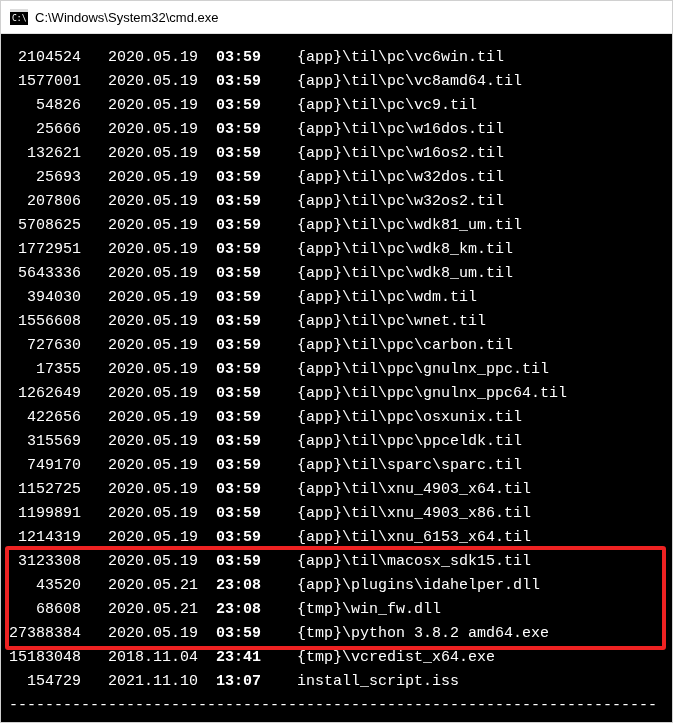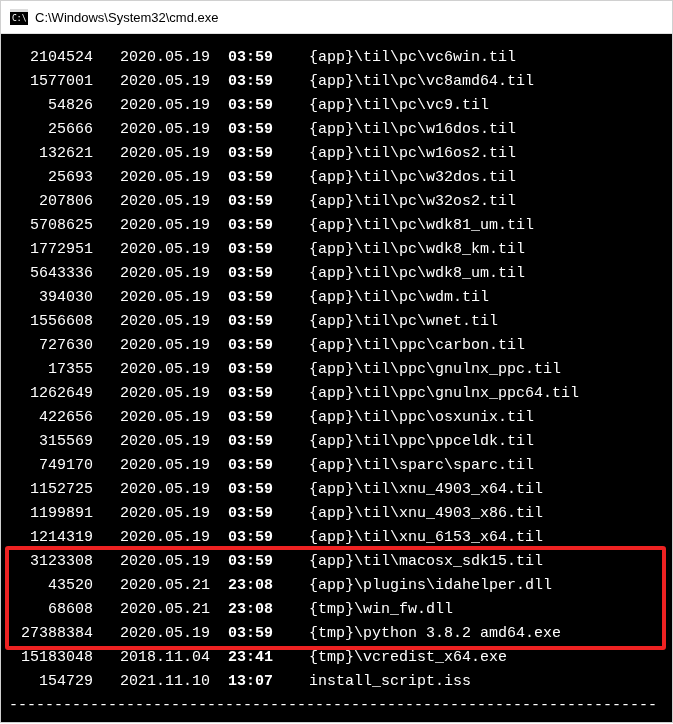--- a/index.html
+++ b/index.html
@@ -6,21 +6,21 @@
   .win{width:673px;box-sizing:border-box;border:1px solid #d0d0d0;}
   .titlebar{height:32px;background:#fff;display:flex;align-items:center;border-bottom:1px solid #e0e0e0;}
   .titlebar .icon{width:20px;height:20px;margin:0 6px 0 8px;display:flex;align-items:center;justify-content:center;}
   .titlebar .icon svg{display:block;}
   .titlebar .title{font-size:13px;color:#000;}
   .term{background:#000;color:#fff;font-family:Consolas,'Courier New',monospace;font-size:15px;
         line-height:24px;padding:12px 8px 20px 8px;white-space:pre;overflow:hidden;position:relative;height:688px;box-sizing:border-box;}
   .row{height:24px;}
   .hl{position:absolute;border:4px solid #e22;border-radius:3px;left:4px;right:6px;box-sizing:border-box;pointer-events:none;}
   .dashes{letter-spacing:0;}
-  .sz{display:inline-block;width:8ch;text-align:center;margin-left:12px;}
+  .sz{display:inline-block;width:8ch;text-align:center;}
   .date{display:inline-block;width:11ch;}
   .time{display:inline-block;width:6ch;font-weight:bold;}
   .gap{display:inline-block;width:3ch;}
   .pad{display:inline-block;width:1ch;}
   .gap2{display:inline-block;width:3ch;}
 </style>
 </head>
 <body>
 
 <div class="win">

